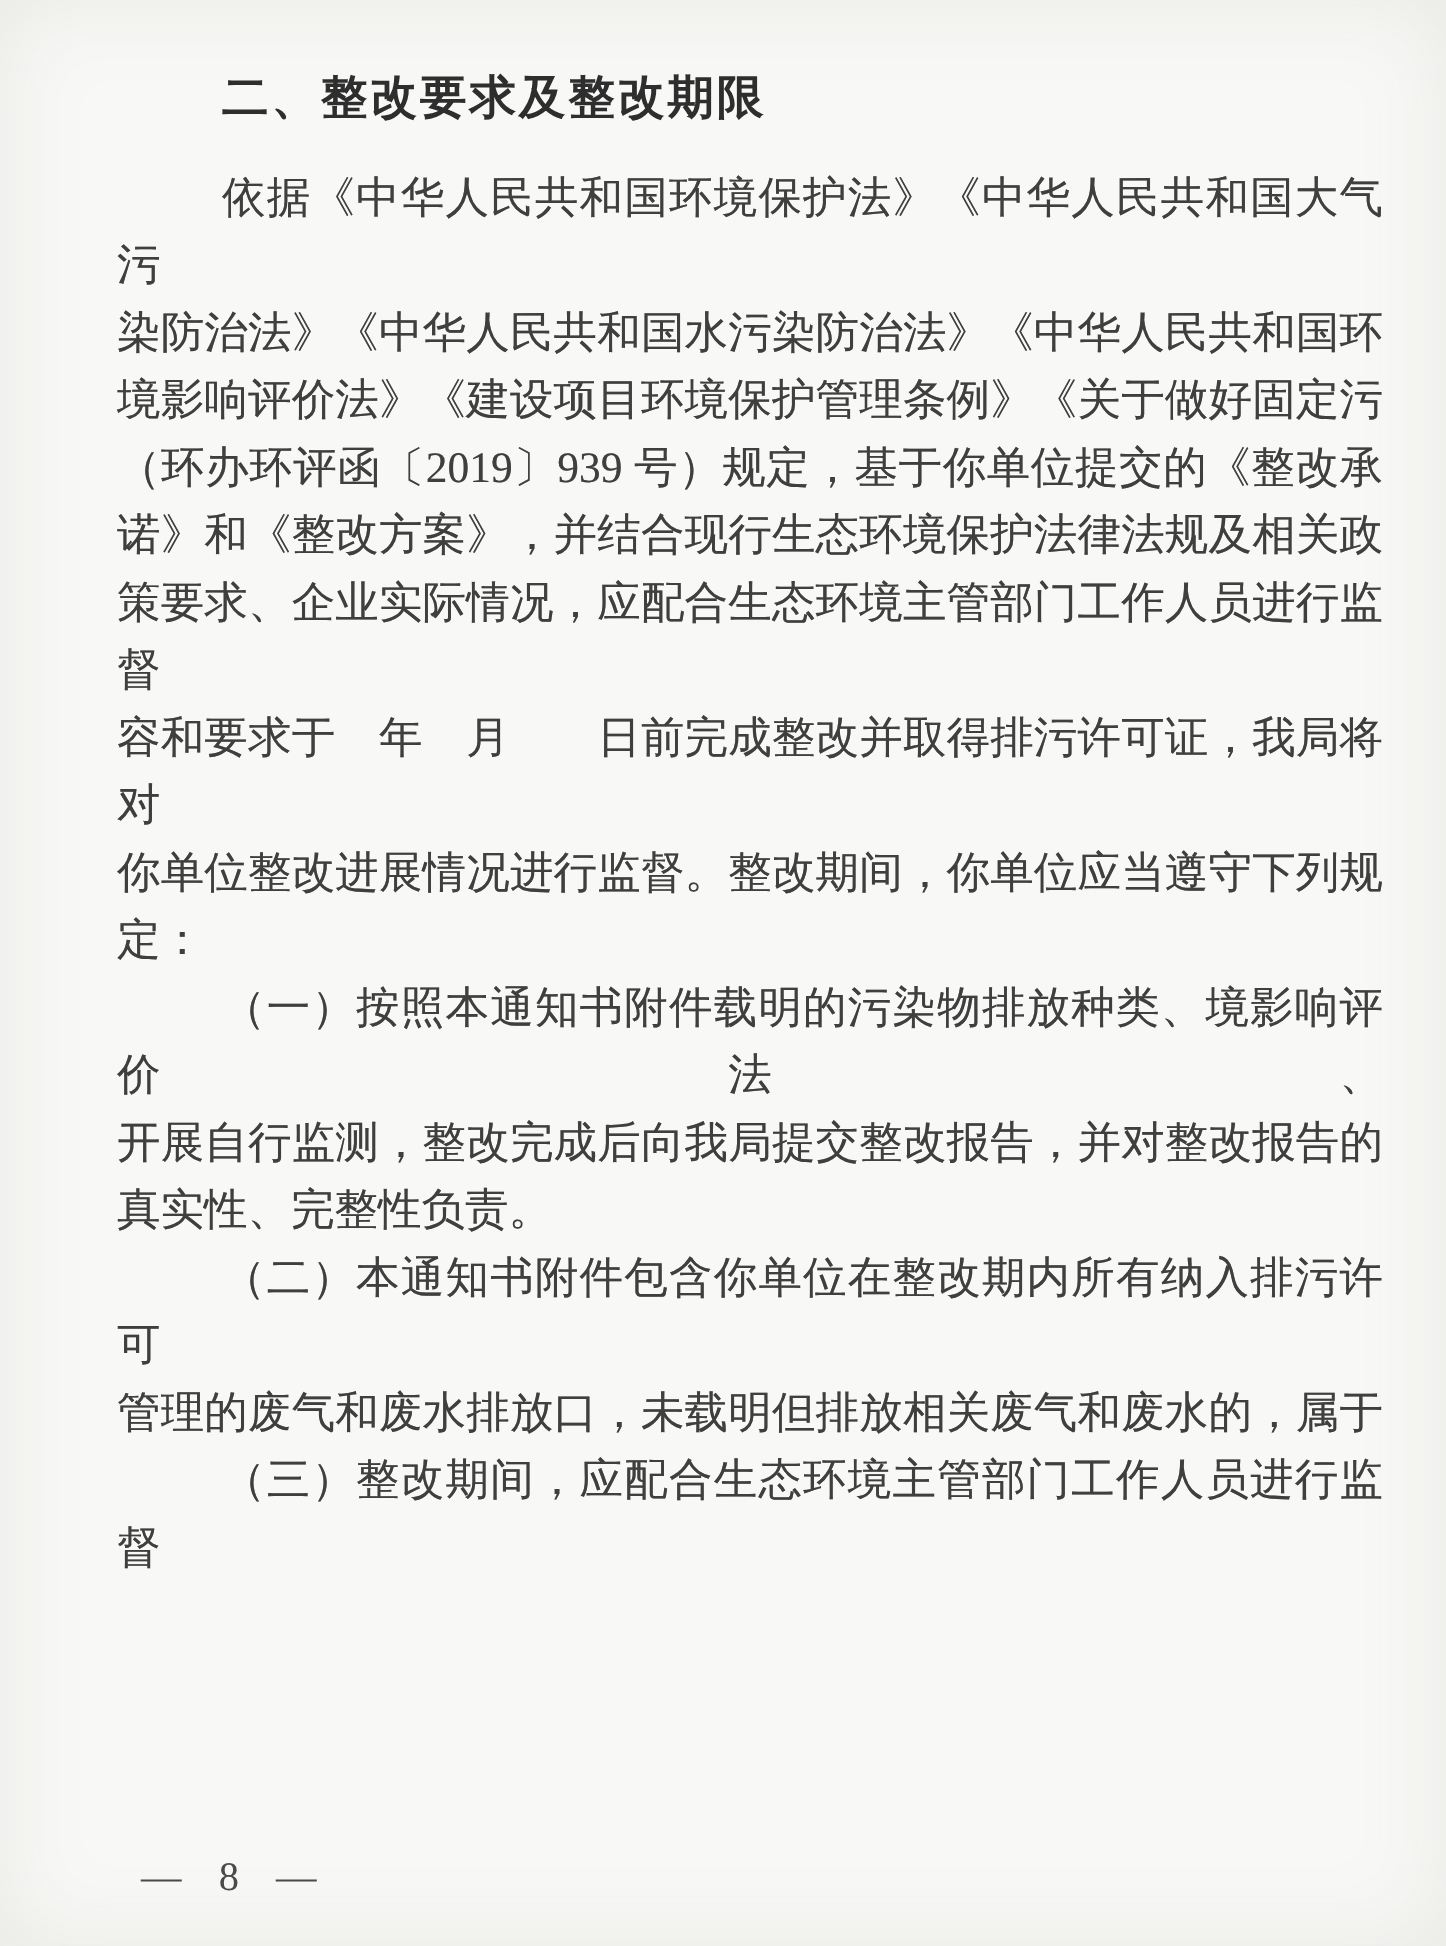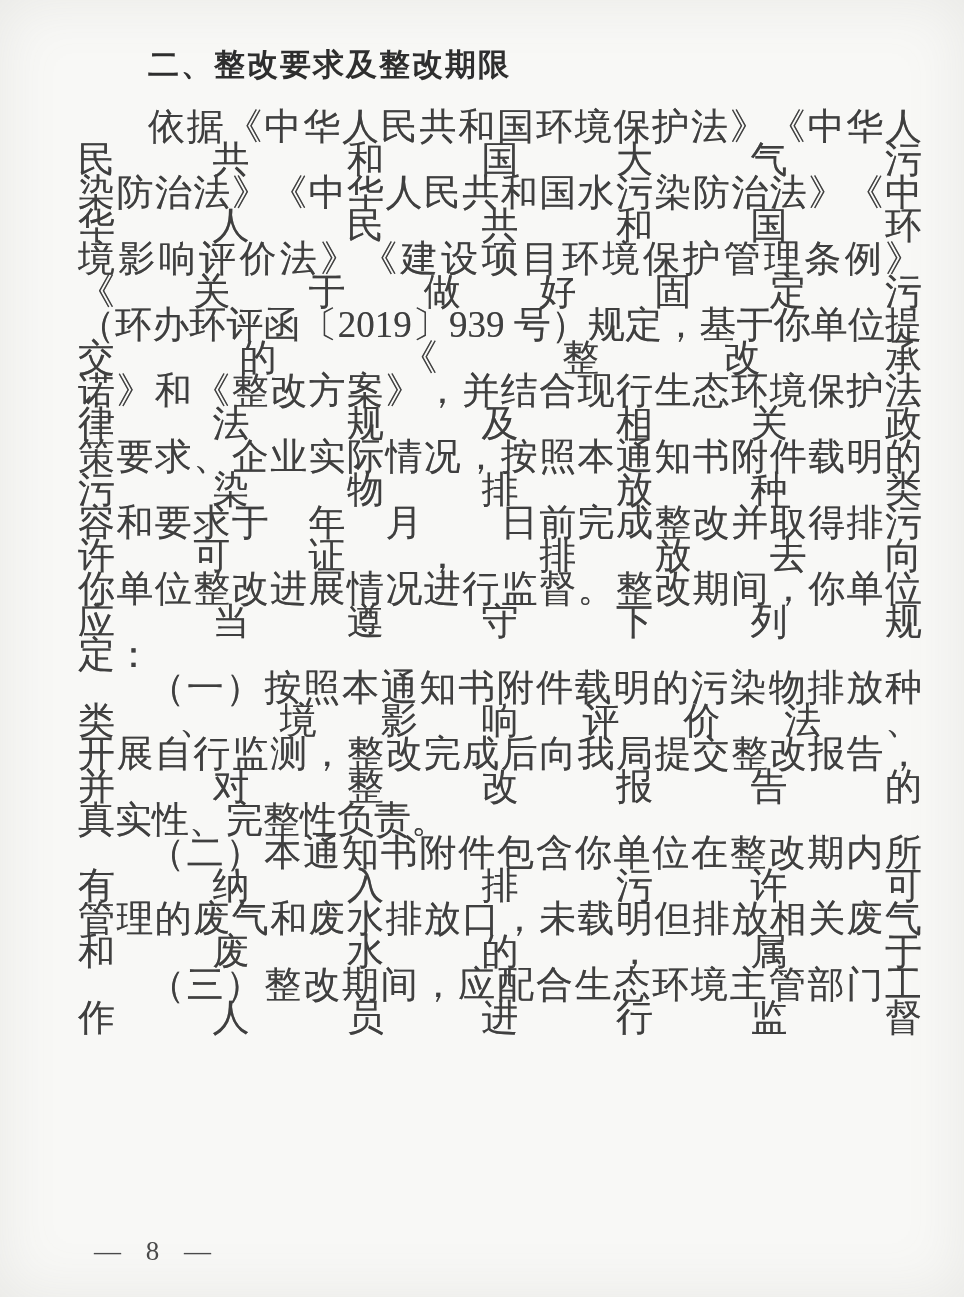--- a/index.html
+++ b/index.html
@@ -33,22 +33,22 @@
     font-weight: 700;
     color: var(--ink-strong);
     font-size: 31px;
     line-height: 46px;
     text-indent: 70px;
     letter-spacing: 2px;
     margin-bottom: 22px;
   }
   .doc-body { width: 844px; }
   .line {
-    font-size: 37px;
-    line-height: 33px;
+    font-size: 29px;
+    line-height: 45px;
     text-align: left;
     white-space: normal;
     color: var(--ink);
     
     text-shadow: 0 0 0.4px rgba(60,60,60,0.55);
   }
   .line.justify {
     text-align: justify;
     text-align-last: justify;
     text-justify: inter-character;
@@ -69,22 +69,22 @@
 
 <div class="page">
   <div class="content">
     <div class="heading">二、整改要求及整改期限</div>
     <div class="doc-body">
         <div class="line indent justify">依据《中华人民共和国环境保护法》《中华人民共和国大气污</div>
         <div class="line justify">染防治法》《中华人民共和国水污染防治法》《中华人民共和国环</div>
         <div class="line justify">境影响评价法》《建设项目环境保护管理条例》《关于做好固定污</div>
         <div class="line justify">（环办环评函〔2019〕939 号）规定，基于你单位提交的《整改承</div>
         <div class="line justify">诺》和《整改方案》，并结合现行生态环境保护法律法规及相关政</div>
-        <div class="line justify">策要求、企业实际情况，按照本通知书附件载明的污染物排放种类</div>
-        <div class="line justify">容和要求于　年　月　　日前完成整改并取得排污许可证，排放去向</div>
+        <div class="line justify">策要求、企业实际情况，应配合生态环境主管部门工作人员进行监督</div>
+        <div class="line justify">容和要求于　年　月　　日前完成整改并取得排污许可证，我局将对</div>
         <div class="line justify">你单位整改进展情况进行监督。整改期间，你单位应当遵守下列规</div>
         <div class="line">定：</div>
         <div class="line indent justify">（一）按照本通知书附件载明的污染物排放种类、境影响评价法、</div>
         <div class="line justify">开展自行监测，整改完成后向我局提交整改报告，并对整改报告的</div>
         <div class="line">真实性、完整性负责。</div>
         <div class="line indent justify">（二）本通知书附件包含你单位在整改期内所有纳入排污许可</div>
         <div class="line justify">管理的废气和废水排放口，未载明但排放相关废气和废水的，属于</div>
         <div class="line indent justify">（三）整改期间，应配合生态环境主管部门工作人员进行监督</div>
       </div>
   </div>

